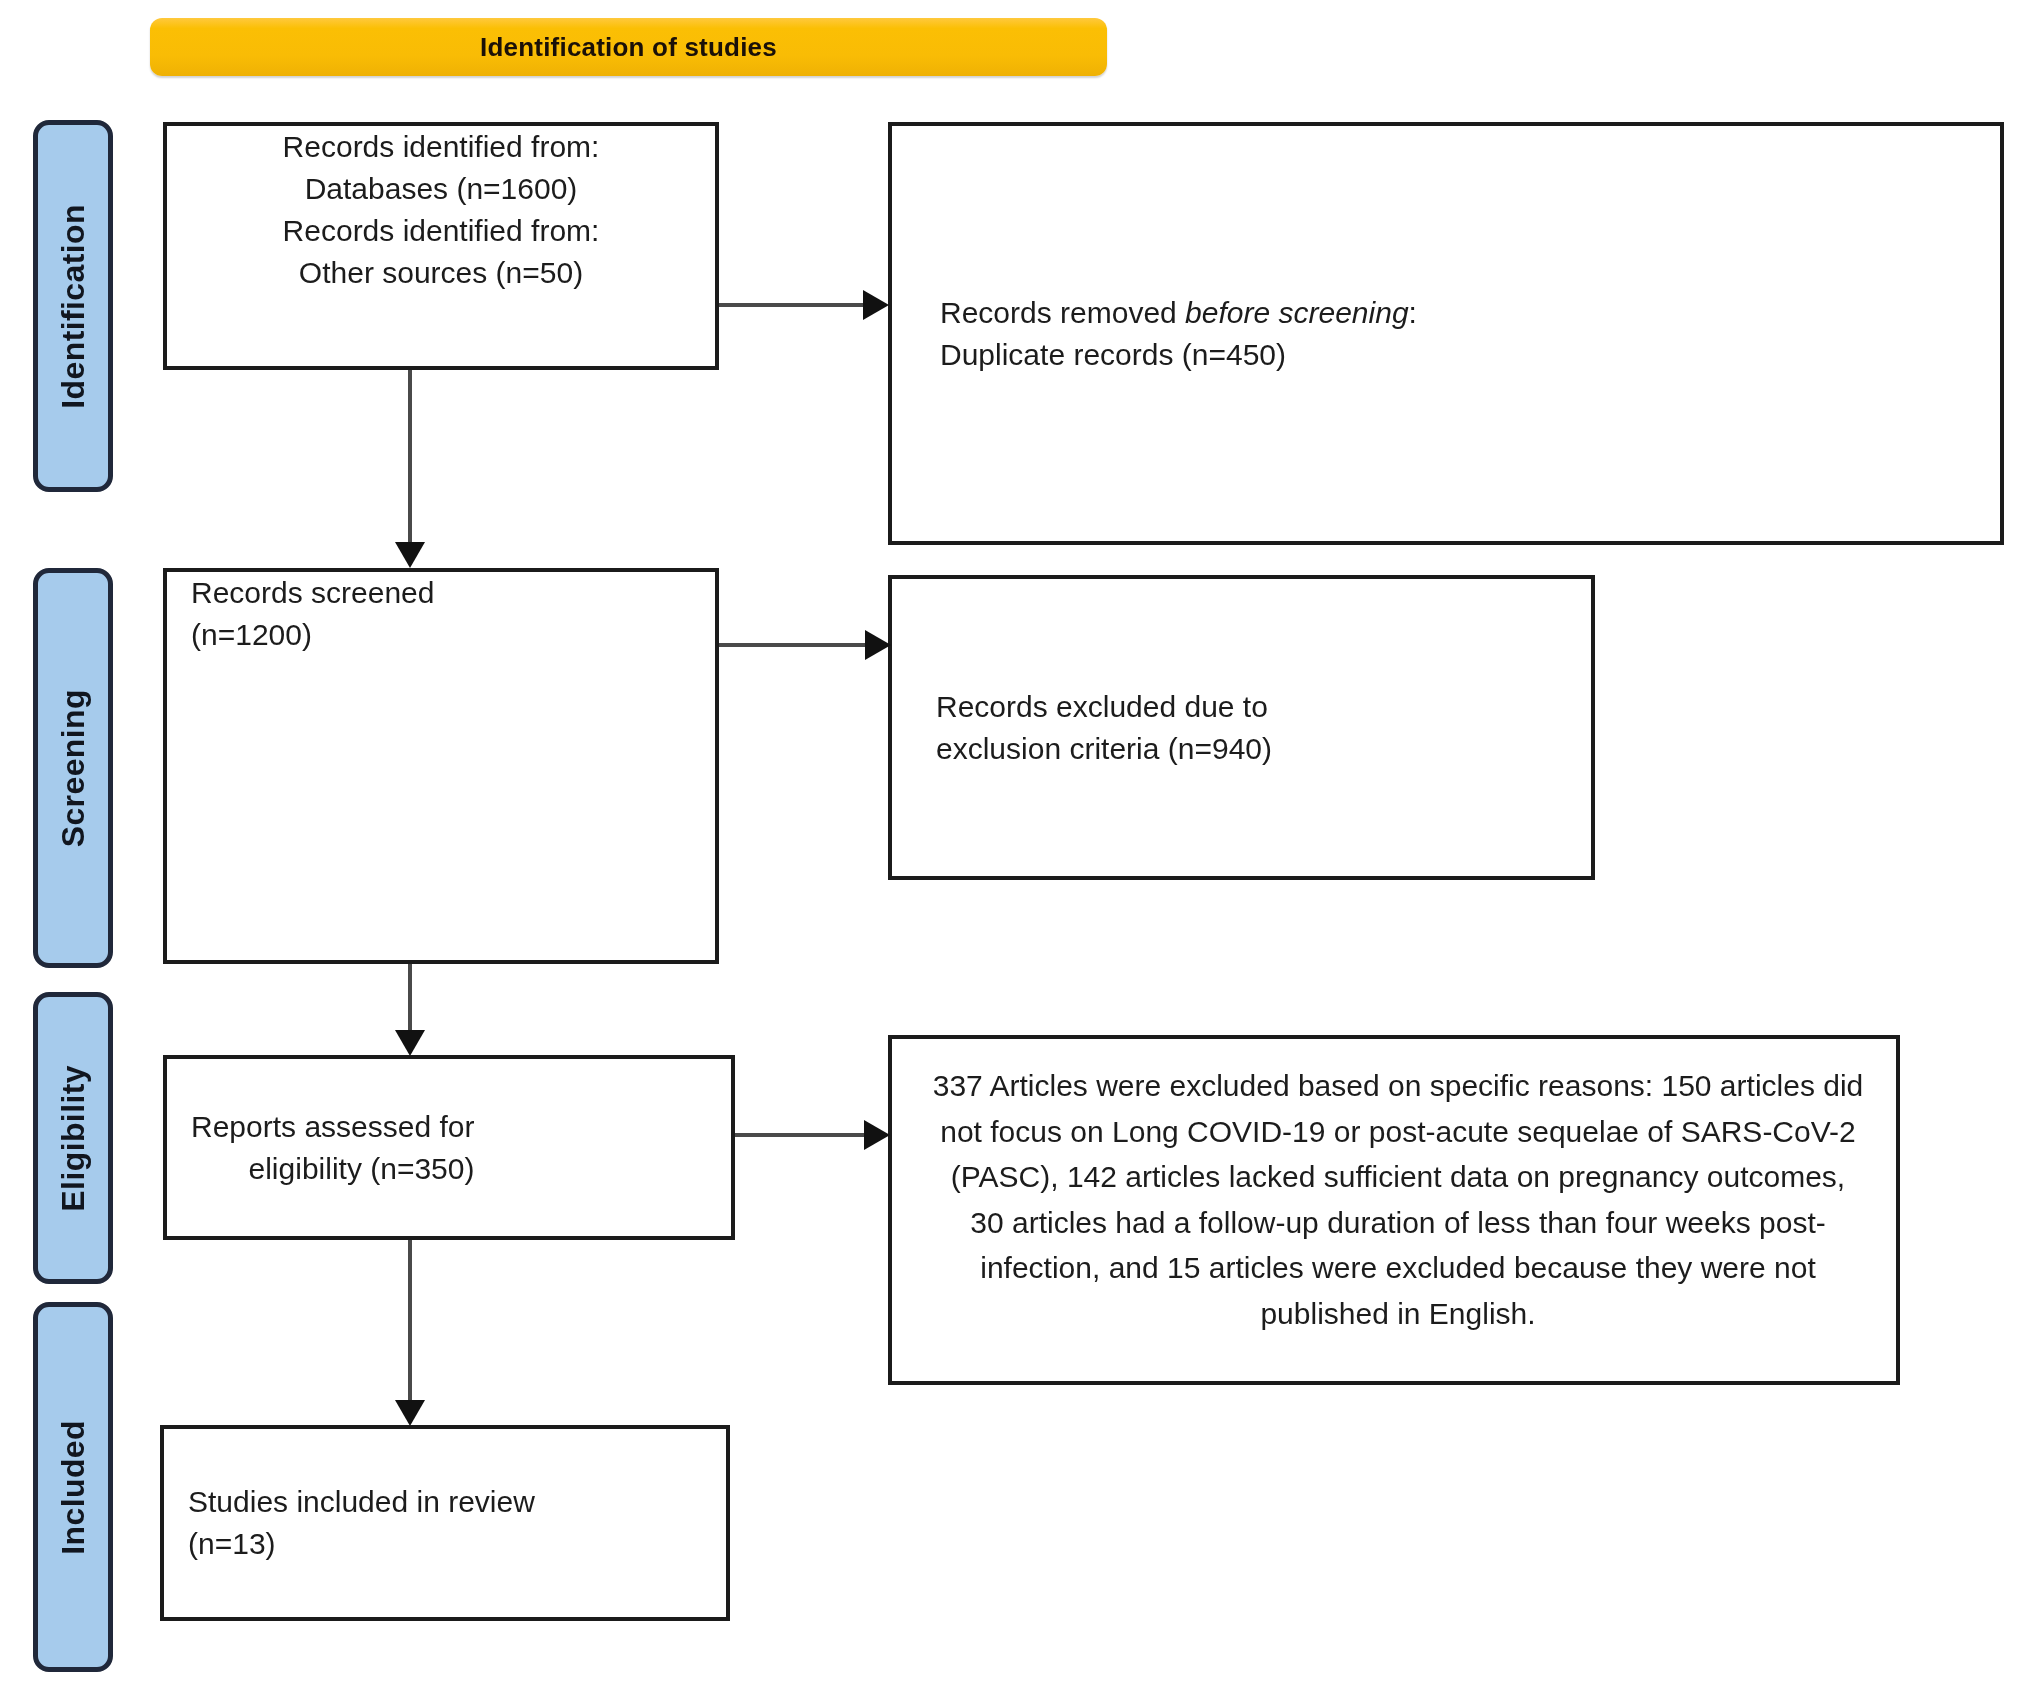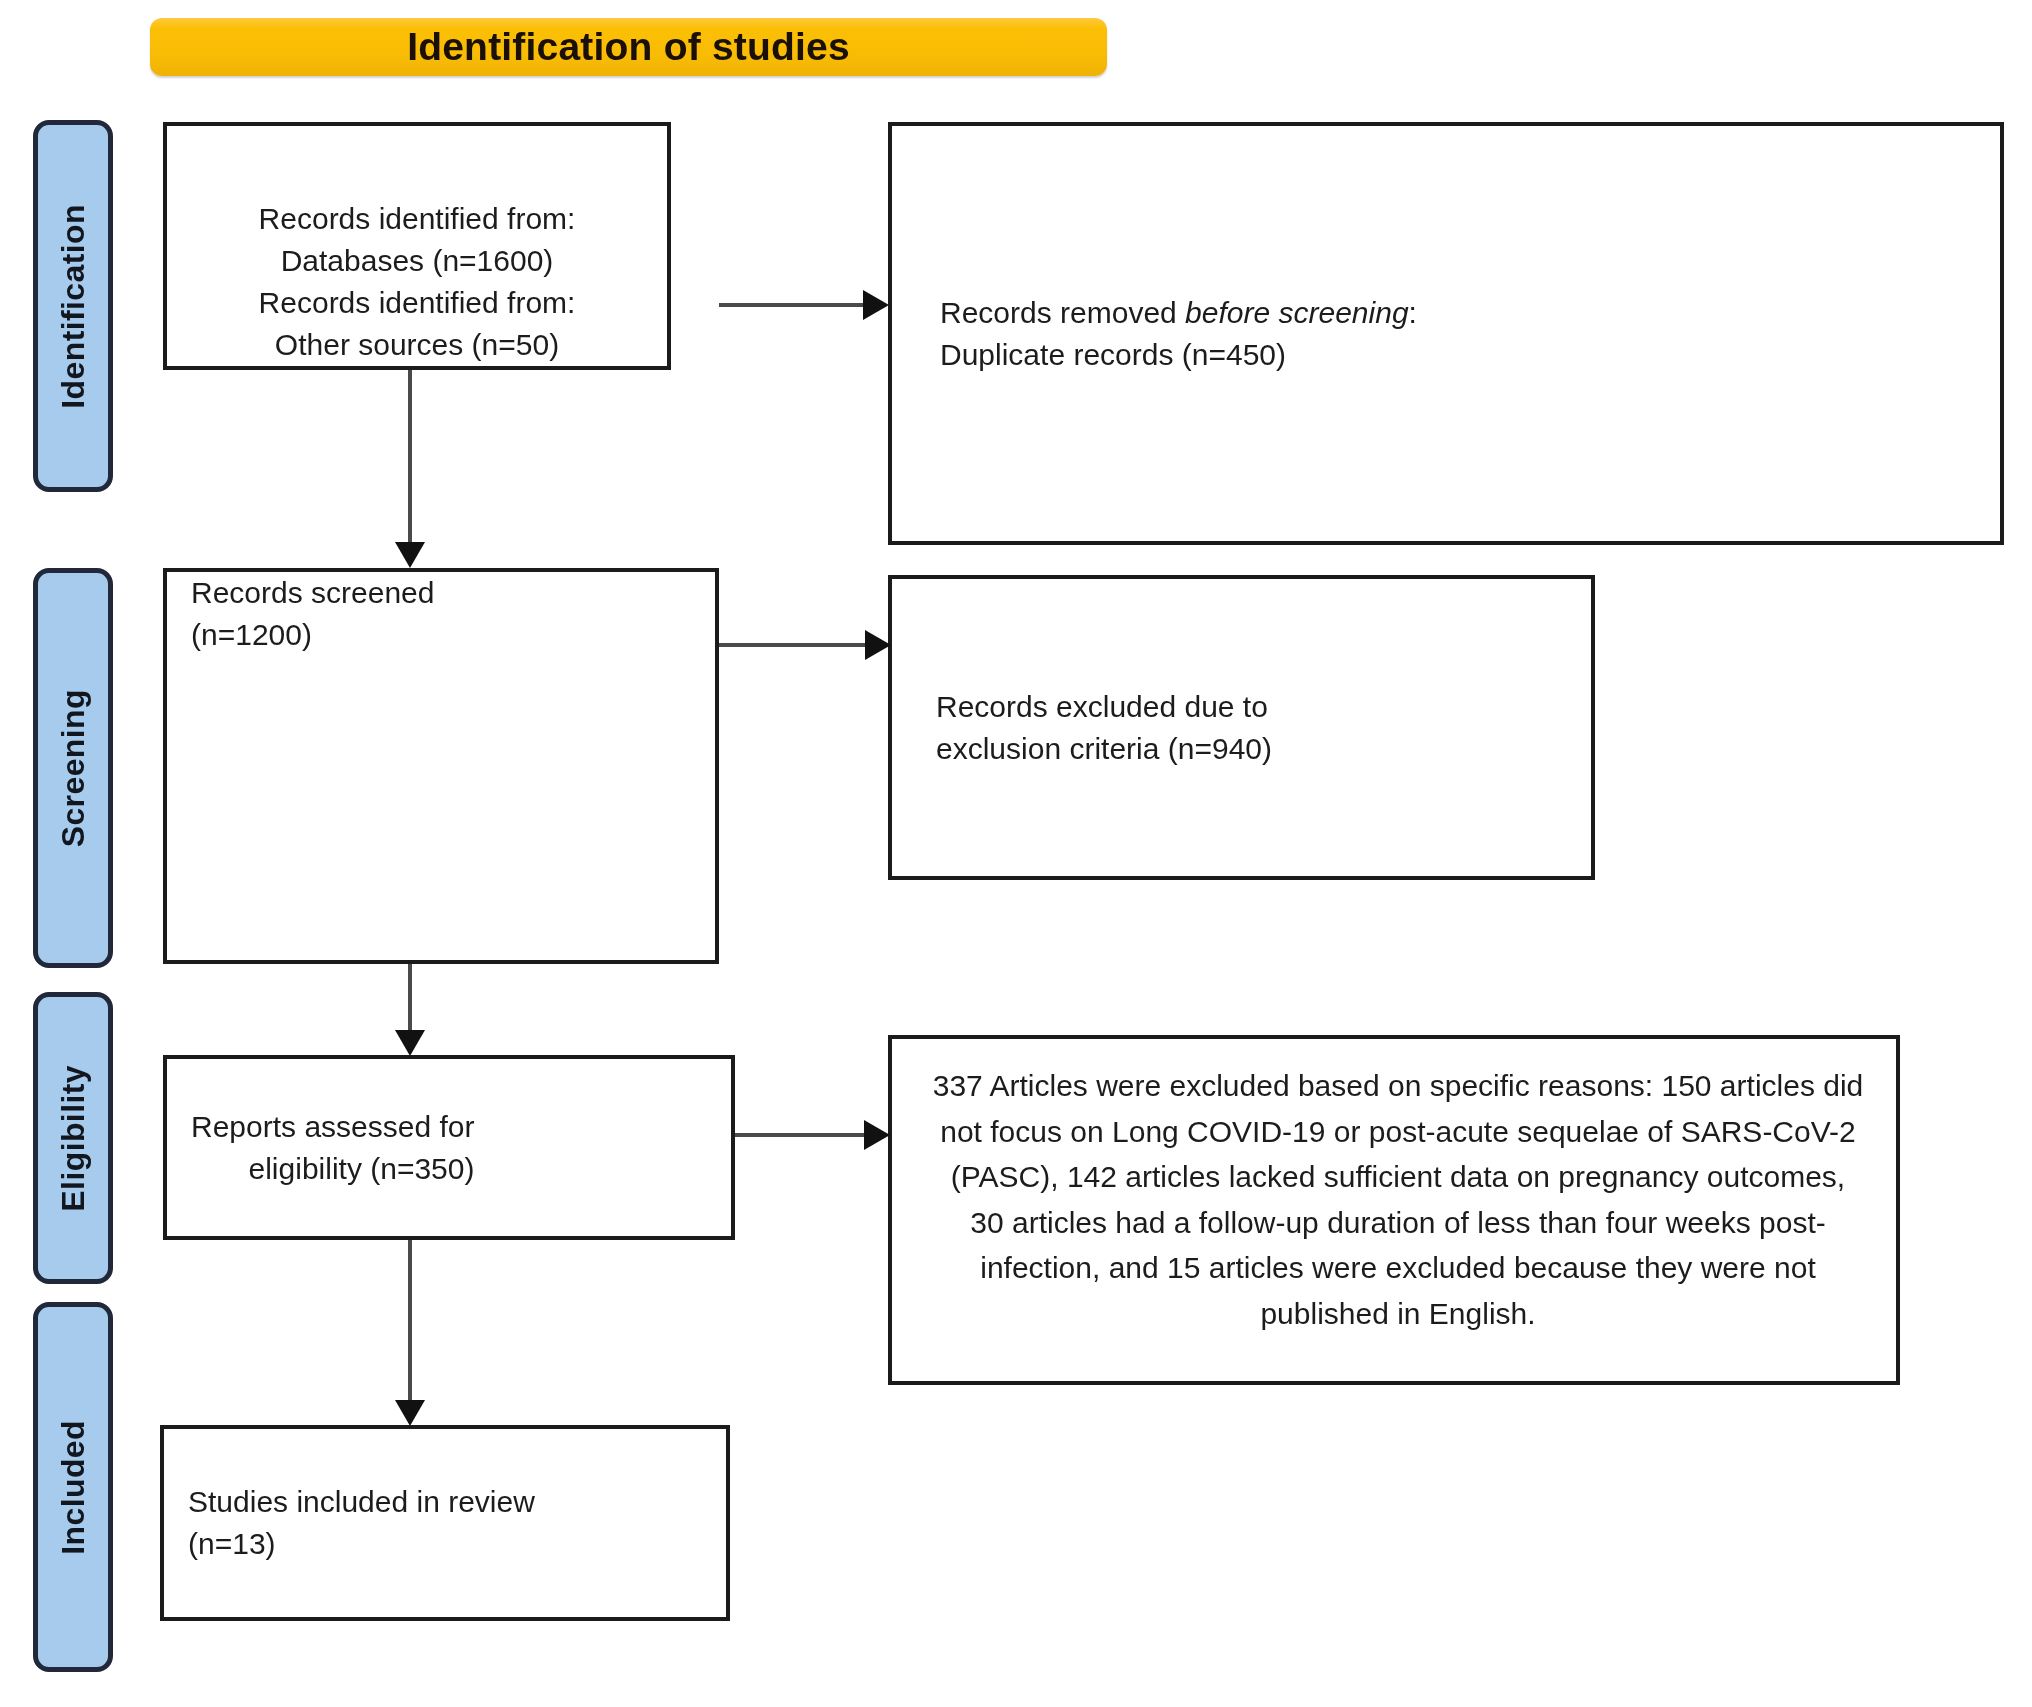--- a/index.html
+++ b/index.html
@@ -26,21 +26,21 @@
     width: 957px;
     height: 58px;
     background: linear-gradient(180deg, #FFC93D 0%, #FBBF04 18%, #F9BC05 65%, #EFB104 100%);
     border-radius: 12px;
     box-shadow: 0 2px 2px rgba(0,0,0,0.18);
     display: flex;
     align-items: center;
     justify-content: center;
   }
   .header-banner-text {
-    font-size: 39px;
+    font-size: 26px;
     font-weight: bold;
     color: #1a1008;
     letter-spacing: 0.2px;
     white-space: nowrap;
   }
 
   
   .stage-pill {
     position: absolute;
     left: 33px;
@@ -74,22 +74,22 @@
     border: 4px solid #1b1b1b;
     box-sizing: border-box;
   }
   .flow-box-text {
     font-size: 30px;
     color: #1c1c1c;
     line-height: 1.40;
     white-space: pre-line;
   }
   .box-identified {
-    left: 163px; top: 122px; width: 508px; height: 248px;
-    display: flex; align-items: flex-end; justify-content: center;
+    left: 163px; top: 122px; width: 556px; height: 248px;
+    display: flex; align-items: flex-start; justify-content: center;
   }
   .box-identified .flow-box-text { text-align: center; }
 
   .box-removed {
     left: 888px; top: 122px; width: 1116px; height: 423px;
     display: flex; align-items: center;
   }
   .box-removed .flow-box-text { text-align: left; padding-left: 48px; }
   .box-removed em { font-style: italic; }
 

